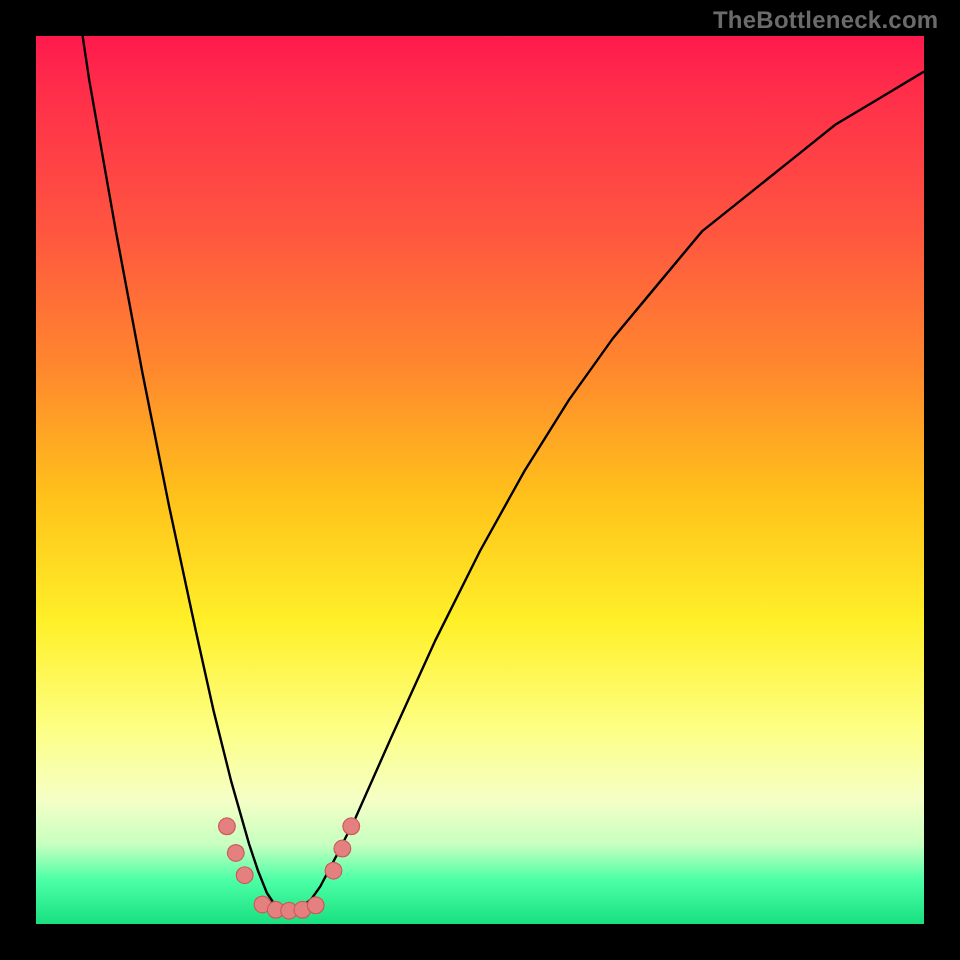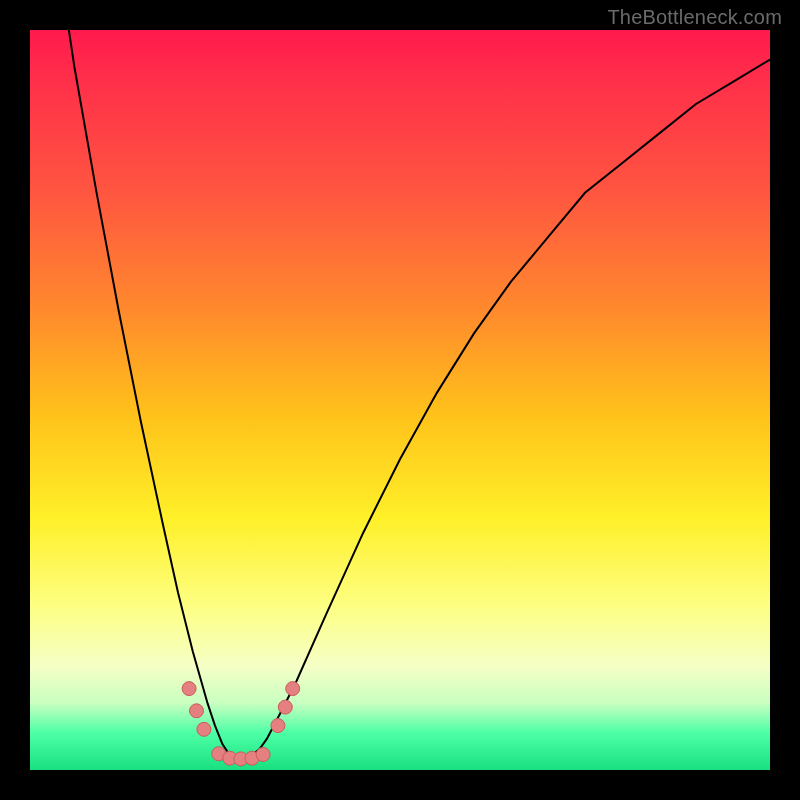--- a/index.html
+++ b/index.html
@@ -41,21 +41,21 @@
       #18e080 100%
     );
   }
   .watermark {
     position: absolute;
     top: 6px;
     right: 18px;
     color: #6b6b6b;
     font-size: 20px;
     letter-spacing: 0.2px;
-    font-weight: 400;
+    font-weight: 700;
     user-select: none;
   }
   svg {
     position: absolute;
     left: 0;
     top: 0;
   }
 </style>
 </head>
 <body>

